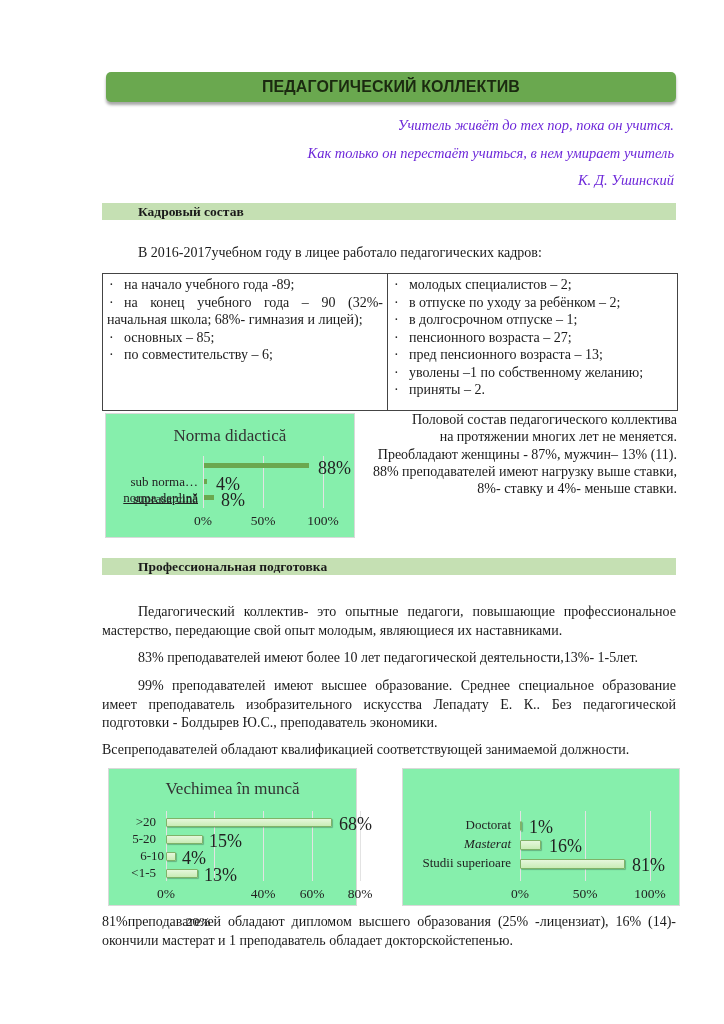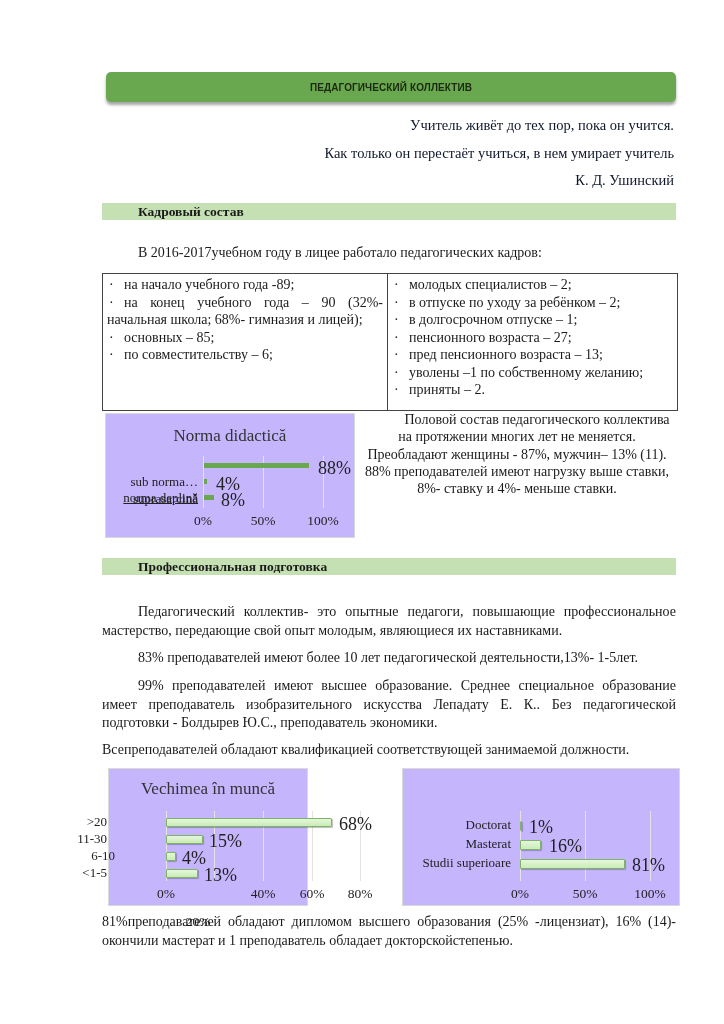--- a/index.html
+++ b/index.html
@@ -7,24 +7,24 @@
   body { position: relative; font-family: "Liberation Serif", "DejaVu Serif", serif; color: #1a1a1a; }
 
   .abs { position: absolute; }
 
   .title-bar {
     left: 106px; top: 72px; width: 570px; height: 30px;
     background: #6aa84f; border-radius: 5px;
     box-shadow: 0 3px 3px rgba(0,0,0,0.35);
     display: flex; align-items: center; justify-content: center;
     font-family: "Liberation Sans", "DejaVu Sans", sans-serif;
-    font-weight: bold; font-size: 10px; color: #1b2a10; letter-spacing: 0.1px;
+    font-weight: bold; font-size: 16px; color: #1b2a10; letter-spacing: 0.1px;
   }
 
-  .epigraph { right: 50px; text-align: right; font-size: 14.5px; color: #0f172a; }
+  .epigraph { right: 50px; text-align: right; font-style: italic; font-size: 14.5px; color: #6d28d9; }
   .ep1 { top: 117px; }
   .ep2 { top: 145px; }
   .ep3 { top: 172px; }
 
   .section-bar {
     left: 102px; width: 574px; height: 17px; background: #c5e0b3;
     font-weight: bold; font-size: 13.5px; padding-left: 36px; line-height: 17px;
   }
   .sec1 { top: 203px; }
   .sec2 { top: 558px; }
@@ -37,21 +37,21 @@
     border: 1px solid #444; display: flex;
   }
   .staff-col { font-size: 14px; line-height: 17.5px; padding: 2px 4px; }
   .staff-col.left { width: 285px; border-right: 1px solid #444; }
   .staff-col.right { flex: 1; }
   .bullet-row { display: flex; }
   .bullet-row .dot { width: 17px; flex: none; text-align: left; padding-left: 2px; }
   .justify-wrap { text-align: justify; }
   .hdr-row { padding-left: 38px; }
 
-  .chart-frame { border: 1px solid #d9d9d9; background: #c4b5fd; }
+  .chart-frame { border: 1px solid #d9d9d9; background: #86efac; }
   .chart-title { position: absolute; left: 0; right: 0; text-align: center; font-size: 17px; color: #333; }
   .gridline { position: absolute; width: 1px; background: #e3e3e3; }
   .cat-label { position: absolute; text-align: right; font-size: 13px; color: #222; white-space: nowrap; }
   .bar-solid { position: absolute; background: #6aa84f; }
   .bar-light { position: absolute; background: linear-gradient(#e6f7dc, #c9ecb6); border: 1px solid #7fb368; border-radius: 1px; box-shadow: 1px 1px 1px rgba(0,0,0,0.25); }
   .val-label { position: absolute; font-size: 18px; color: #222; white-space: nowrap; }
   .tick-label { position: absolute; font-size: 13.5px; color: #222; transform: translateX(-50%); white-space: nowrap; }
 </style>
 </head>
 <body>
@@ -132,45 +132,45 @@
 
   <div class="cat-label" style="right:156px; top:76px;text-decoration:underline;">norma deplină</div>
   <div class="bar-solid" style="left:98px; top:81px; width:10px; height:5px;"></div>
   <div class="val-label" style="left:115px; top:76px;">8%</div>
 
   <div class="tick-label" style="left:97px; top:99px;">0%</div>
   <div class="tick-label" style="left:157px; top:99px;">50%</div>
   <div class="tick-label" style="left:217px; top:99px;">100%</div>
 </div>
 
-<div class="abs para" style="left:357px; top:411px; width:320px; text-align:center; line-height:17.3px;">
+<div class="abs para" style="left:357px; top:411px; width:320px; text-align:right; line-height:17.3px;">
   <div style="text-indent:40px;">Половой состав педагогического коллектива на протяжении многих лет не меняется. Преобладают женщины - 87%, мужчин– 13% (11).</div>
   <div>88% преподавателей имеют нагрузку выше ставки, 8%- ставку и 4%- меньше ставки.</div>
 </div>
 
 <div class="abs section-bar sec2">Профессиональная подготовка</div>
 <div class="abs para indent" style="top:603px;">Педагогический коллектив- это опытные педагоги, повышающие профессиональное мастерство, передающие свой опыт молодым, являющиеся их наставниками.</div>
 <div class="abs para indent" style="top:649px;">83% преподавателей имеют более 10 лет педагогической деятельности,13%- 1-5лет.</div>
 <div class="abs para indent" style="top:677px;">99% преподавателей имеют высшее образование. Среднее специальное образование имеет преподаватель изобразительного искусства Лепадату Е. К.. Без педагогической подготовки - Болдырев Ю.С., преподаватель экономики.</div>
 <div class="abs para" style="top:741px;">Всепреподавателей обладают квалификацией соответствующей занимаемой должности.</div>
 
-<div class="abs chart-frame" style="left:108px; top:768px; width:200px; height:138px;">
+<div class="abs chart-frame" style="left:108px; top:768px; width:249px; height:138px;">
   <div class="chart-title" style="top:10px;">Vechimea în muncă</div>
 
   <div class="gridline" style="left:57px; top:42px; height:70px;"></div>
   <div class="gridline" style="left:105px; top:42px; height:70px;"></div>
   <div class="gridline" style="left:154px; top:42px; height:70px;"></div>
   <div class="gridline" style="left:203px; top:42px; height:70px;"></div>
   <div class="gridline" style="left:251px; top:42px; height:70px;"></div>
 
   <div class="cat-label" style="right:200px; top:45px;">&gt;20</div>
   <div class="bar-light" style="left:57px; top:49px; width:166px; height:9px;"></div>
   <div class="val-label" style="left:230px; top:45px;">68%</div>
 
-  <div class="cat-label" style="right:200px; top:62px;">11-30</div>
+  <div class="cat-label" style="right:200px; top:62px;">5-20</div>
   <div class="bar-light" style="left:57px; top:66px; width:37px; height:9px;"></div>
   <div class="val-label" style="left:100px; top:62px;">15%</div>
 
   <div class="cat-label" style="right:192px; top:79px;">6-10</div>
   <div class="bar-light" style="left:57px; top:83px; width:10px; height:9px;"></div>
   <div class="val-label" style="left:73px; top:79px;">4%</div>
 
   <div class="cat-label" style="right:200px; top:96px;">&lt;1-5</div>
   <div class="bar-light" style="left:57px; top:100px; width:32px; height:9px;"></div>
   <div class="val-label" style="left:95px; top:96px;">13%</div>
@@ -185,21 +185,21 @@
 <div class="abs chart-frame" style="left:402px; top:768px; width:278px; height:138px;">
 
   <div class="gridline" style="left:117px; top:42px; height:70px;"></div>
   <div class="gridline" style="left:182px; top:42px; height:70px;"></div>
   <div class="gridline" style="left:247px; top:42px; height:70px;"></div>
 
   <div class="cat-label" style="right:168px; top:48px;">Doctorat</div>
   <div class="bar-light" style="left:117px; top:52px; width:2px; height:10px;"></div>
   <div class="val-label" style="left:126px; top:48px;">1%</div>
 
-  <div class="cat-label" style="right:168px; top:67px;">Masterat</div>
+  <div class="cat-label" style="right:168px; top:67px;font-style:italic;">Masterat</div>
   <div class="bar-light" style="left:117px; top:71px; width:21px; height:10px;"></div>
   <div class="val-label" style="left:146px; top:67px;">16%</div>
 
   <div class="cat-label" style="right:168px; top:86px;">Studii superioare</div>
   <div class="bar-light" style="left:117px; top:90px; width:105px; height:10px;"></div>
   <div class="val-label" style="left:229px; top:86px;">81%</div>
 
   <div class="tick-label" style="left:117px; top:117px;">0%</div>
   <div class="tick-label" style="left:182px; top:117px;">50%</div>
   <div class="tick-label" style="left:247px; top:117px;">100%</div>

